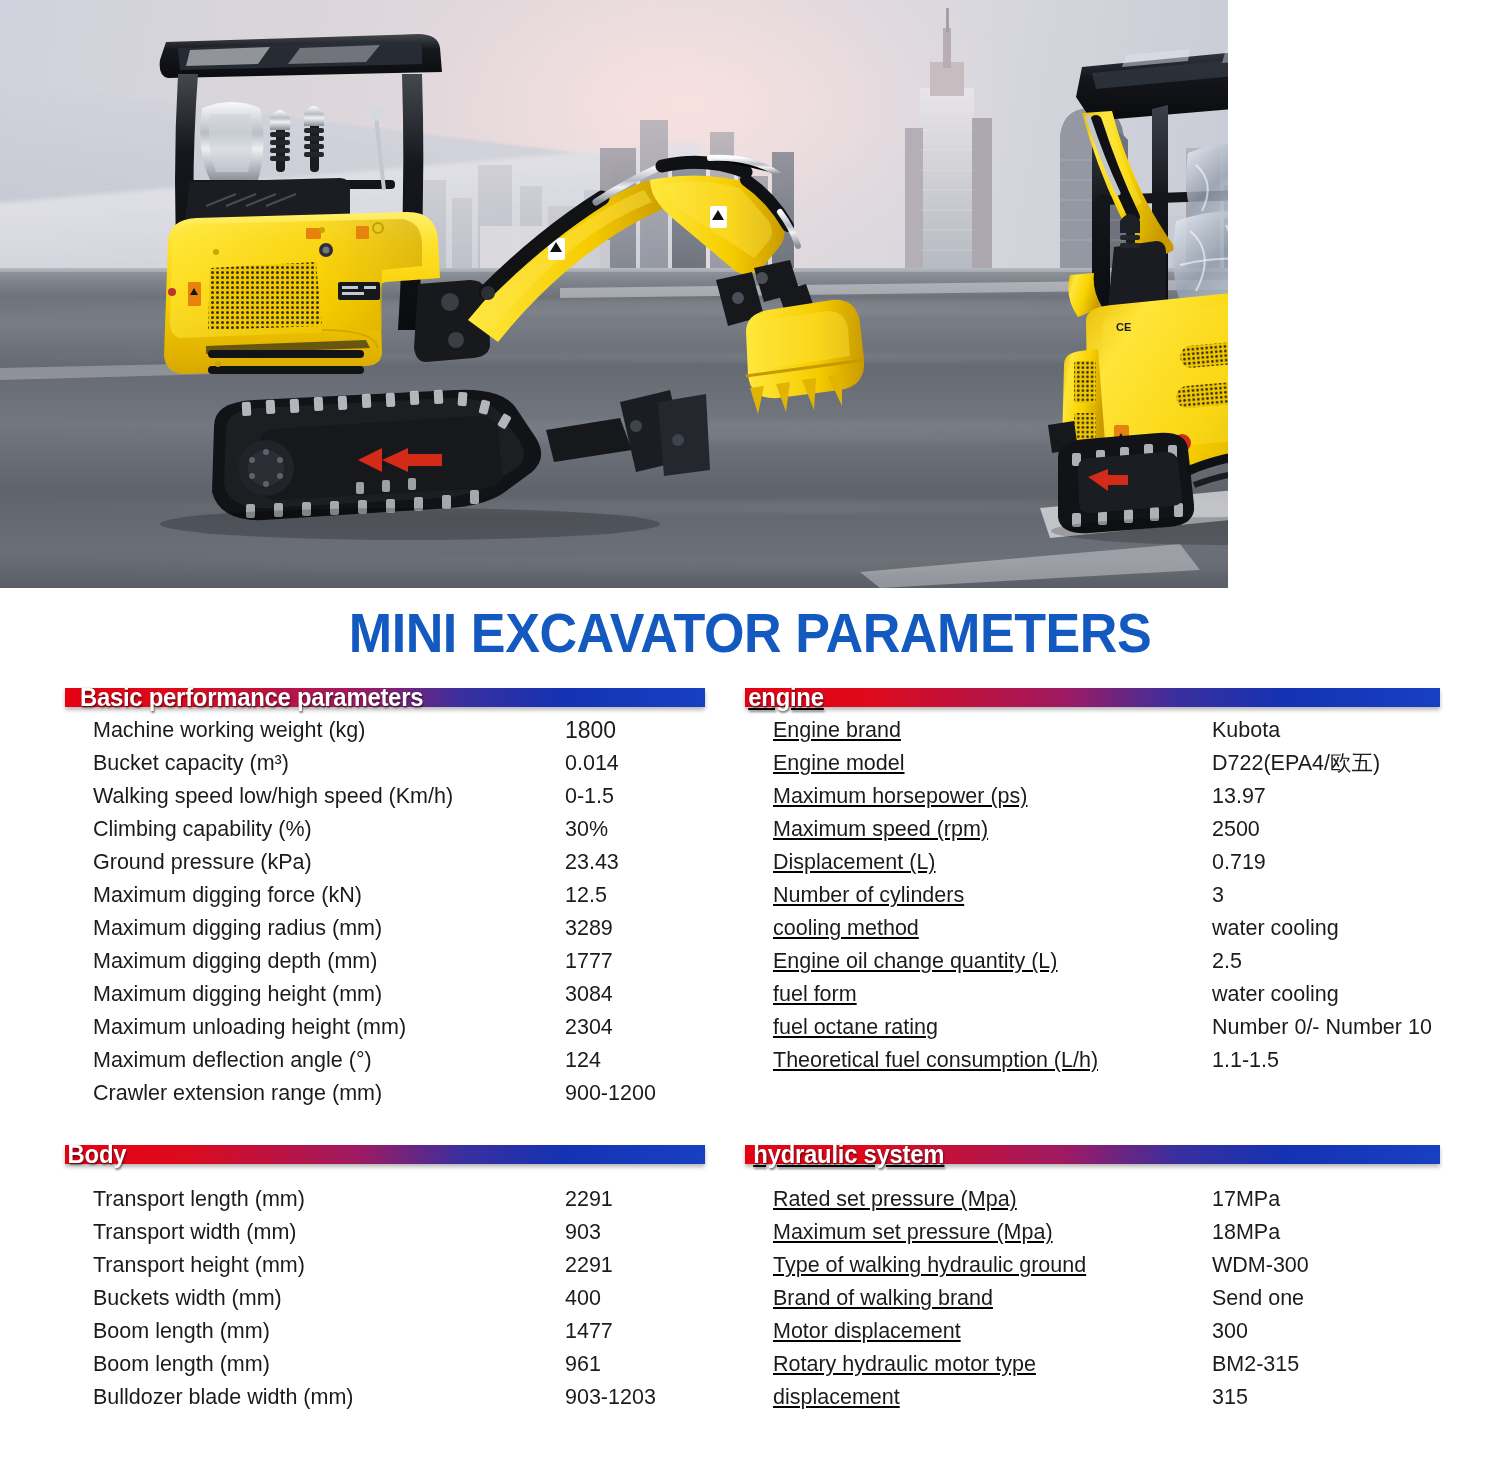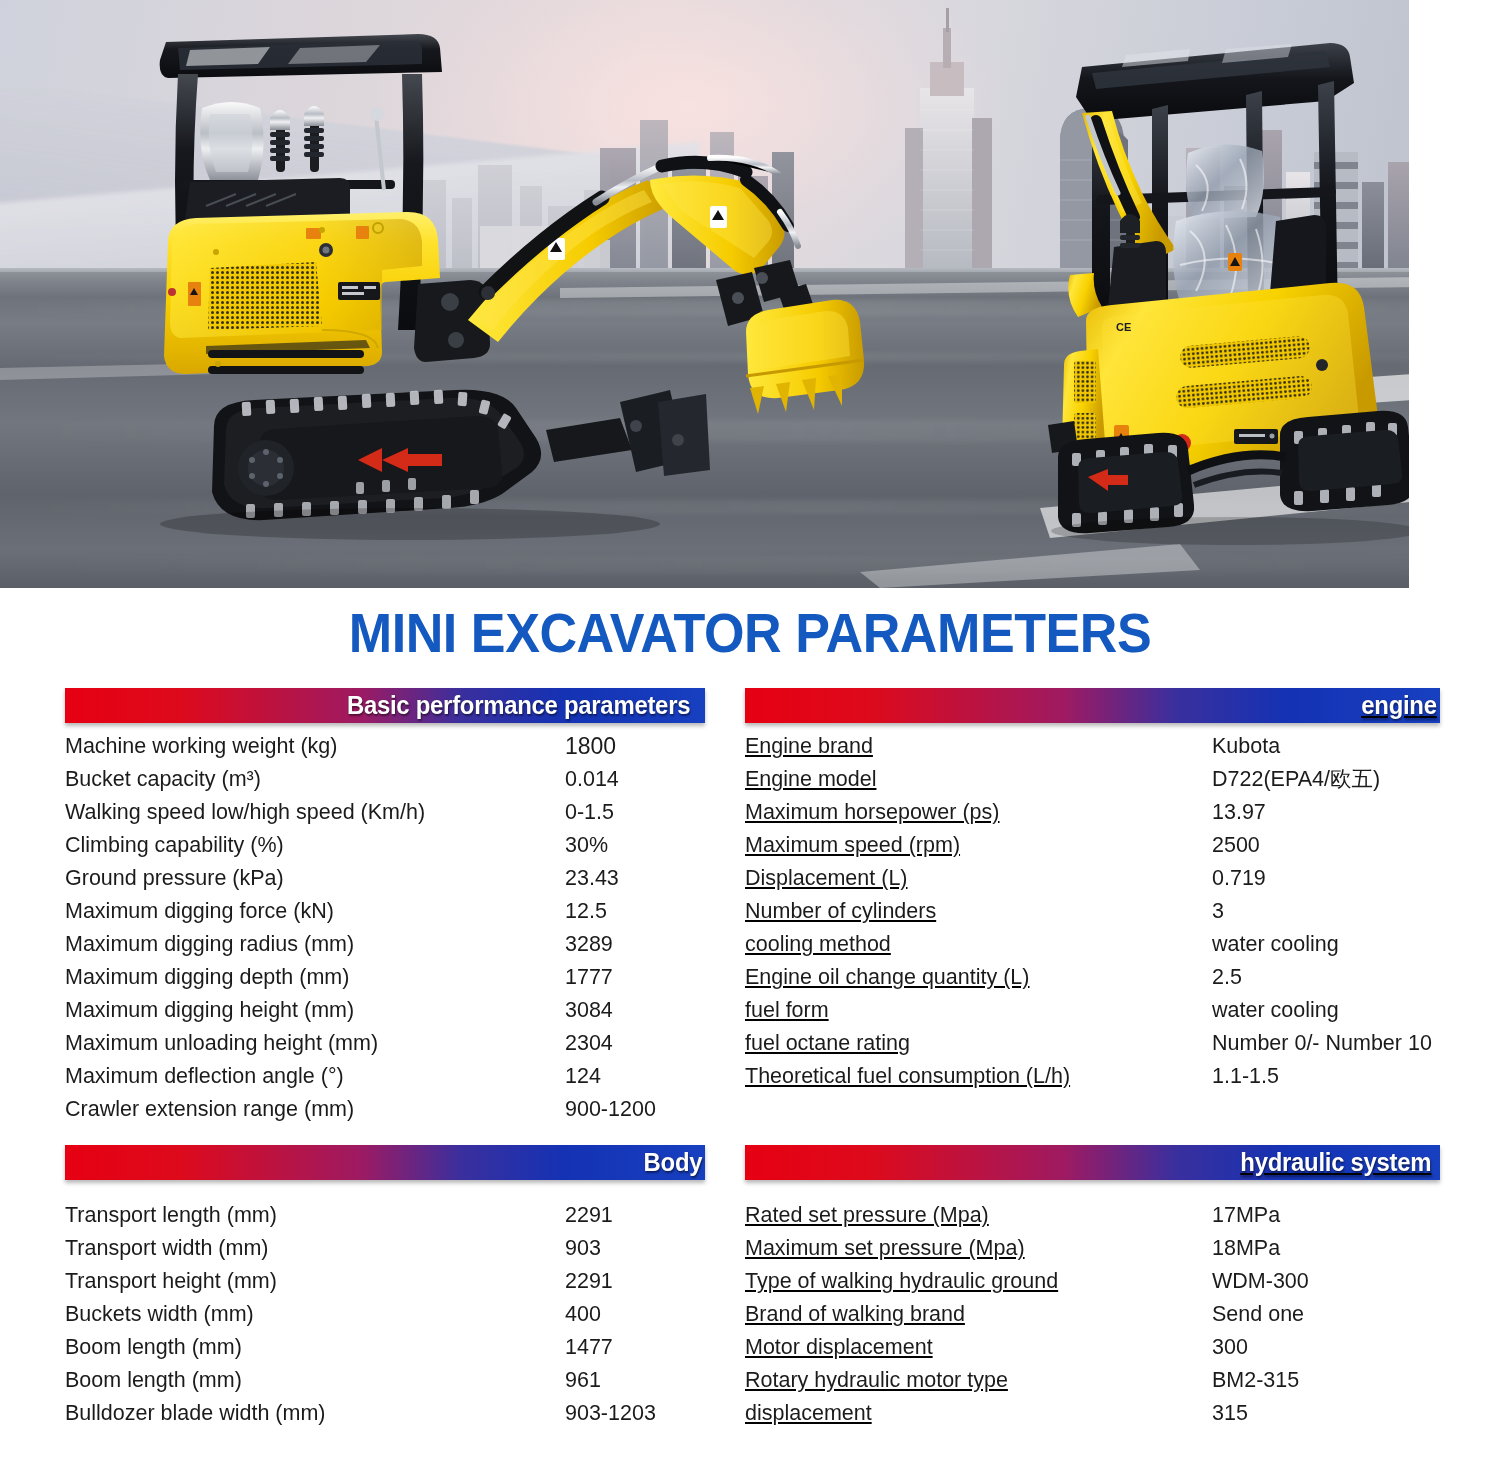--- a/index.html
+++ b/index.html
@@ -6,21 +6,21 @@
   html, body { width: 1500px; height: 1458px; }
   body {
     font-family: "Liberation Sans", "DejaVu Sans", sans-serif;
     background: #ffffff;
     overflow: hidden;
   }
 
   
   .hero {
     position: relative;
-    width: 1409px;
+    width: 1228px;
     height: 588px;
     overflow: hidden;
     background: #f0abfc;
   }
   
   .sky {
     position: absolute; left: 0; top: 0; width: 1500px; height: 300px;
     background:
       linear-gradient(100deg, #cfd2dc 0%, #dcd6db 22%, #e6dadb 42%, #d9d8de 62%, #c8ccd6 82%, #b9bfcb 100%);
   }
@@ -82,43 +82,44 @@
   }
 
   .table-block { position: absolute; }
   .tb-left  { left: 65px;  width: 640px; }
   .tb-right { left: 745px; width: 695px; text-decoration: underline; }
   .tb-top   { top: 100px; }
   .tb-bot   { top: 557px; }
 
   .bar {
     position: relative;
-    height: 35px;
+    height: 19px;
     background: linear-gradient(90deg, #e60012 0%, #dd0a1c 18%, #9e1a62 46%, #3a2f9e 62%, #1432b4 78%, #1740c0 100%);
     box-shadow: 0 3px 4px rgba(0,0,0,.28);
-    display: flex; align-items: center; justify-content: flex-end;
+    display: flex; align-items: center; justify-content: flex-start;
   }
   .bar-label {
     color: #ffffff;
     font-weight: 700;
     font-size: 26px;
     letter-spacing: -0.3px;
     transform: scaleX(0.92);
     text-shadow: 1px 2px 2px rgba(0,0,0,.45), 0 0 1px rgba(0,0,0,.5);
     white-space: nowrap;
   }
 
   .rows { padding-top: 7px; }
   .row {
     display: flex;
     font-size: 21.5px;
     color: #1b1b1b;
     line-height: 33px;
     height: 33px;
     white-space: nowrap;
+    margin-left: 28px;
   }
   .row .k { flex: 0 0 auto; }
   .row .v { position: absolute; }
   .tb-left  .row .v { left: 500px; }
   .tb-right .row .v { left: 467px; }
   .row.bold .v { font-weight: 400; font-size: 23px; }
   .rows.gap-top { padding-top: 19px; }
 </style>
 </head>
 <body>

